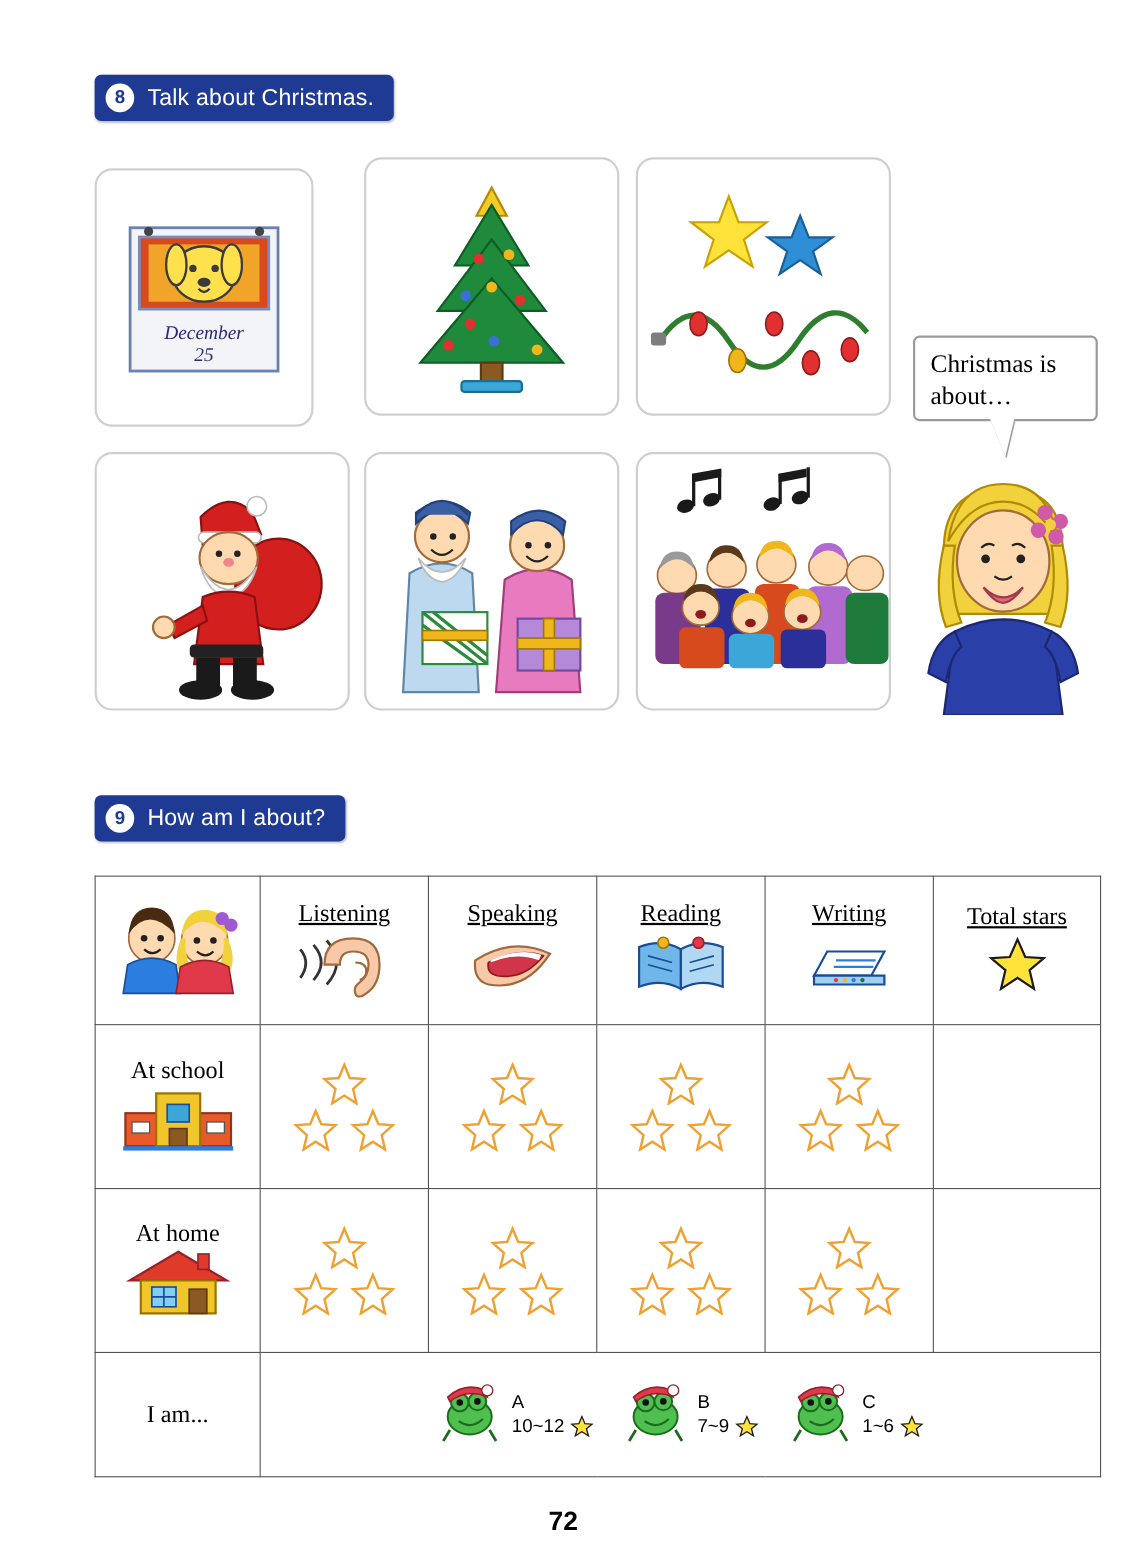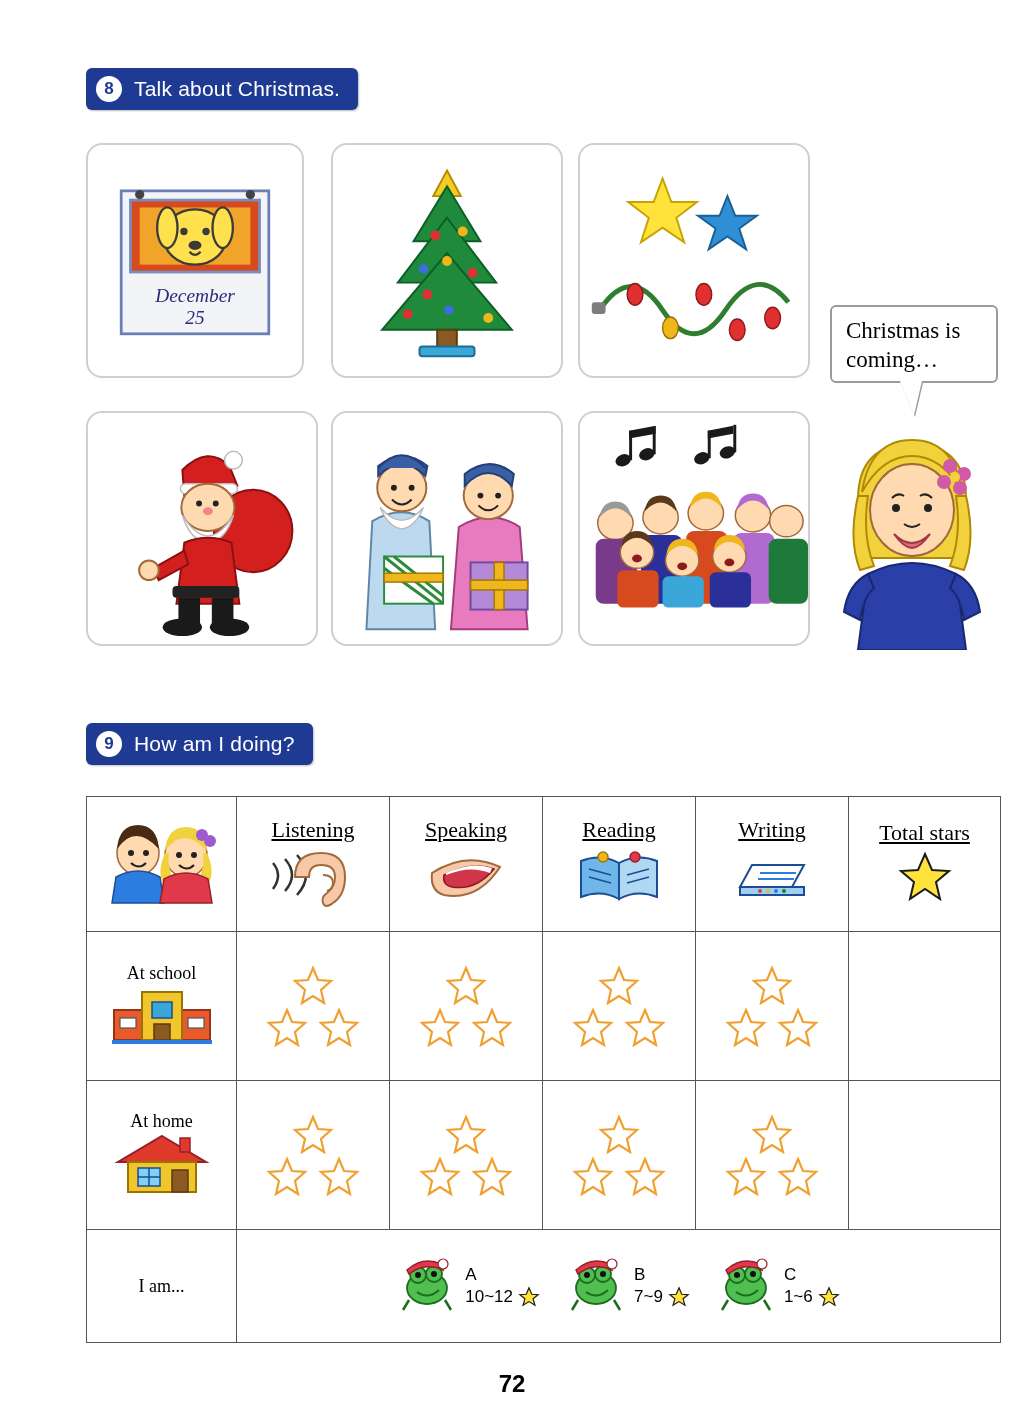--- a/index.html
+++ b/index.html
@@ -100,21 +100,21 @@
   .col-total { width: 152px; }
 
   .head-row td { height: 134px; text-decoration: underline; }
   .head-label {
     font-family: "Liberation Serif", serif;
     font-size: 22px;
     padding-bottom: 4px;
   }
   .row-label {
     font-family: "Liberation Serif", serif;
-    font-size: 18px;
+    font-size: 22px;
   }
   .body-row td { height: 148px; }
   .last-row td { height: 112px; }
 
   .stars-cell {
     display: flex;
     flex-direction: column;
     align-items: center;
     justify-content: center;
     gap: 2px;
@@ -153,21 +153,21 @@
   .grade-text { text-align: left; font-family: "Liberation Sans", sans-serif; font-size: 17px; line-height: 1.25; }
 </style>
 </head>
 <body>
 
 <div class="section-header" style="left:86px; top:68px;">
   <div class="section-num">8</div>
   <div class="section-title">Talk about Christmas.</div>
 </div>
 
-<div class="card" style="left:86px; top:143px; width:218px; height:235px;">
+<div class="card" style="left:86px; top:153px; width:199px; height:235px;">
   <svg class="center-art" viewBox="0 0 232 235" width="232" height="235">
     <rect x="36" y="42" width="160" height="155" fill="#f3f4f8" stroke="#6a7fb5" stroke-width="3"></rect>
     <rect x="46" y="52" width="140" height="78" fill="#d64a1e" stroke="#7a8dbf" stroke-width="3"></rect>
     <rect x="56" y="60" width="120" height="62" fill="#f0a52a"></rect>
 
     <ellipse cx="116" cy="92" rx="34" ry="30" fill="#ffe14d" stroke="#3b3b3b" stroke-width="2.5"></ellipse>
     <ellipse cx="86" cy="82" rx="11" ry="22" fill="#ffe14d" stroke="#3b3b3b" stroke-width="2.5"></ellipse>
     <ellipse cx="146" cy="82" rx="11" ry="22" fill="#ffe14d" stroke="#3b3b3b" stroke-width="2.5"></ellipse>
     <circle cx="104" cy="86" r="4" fill="#3b3b3b"></circle>
     <circle cx="128" cy="86" r="4" fill="#3b3b3b"></circle>
@@ -209,21 +209,21 @@
     <rect x="12" y="160" width="14" height="12" rx="3" fill="#7d7d7d"></rect>
     <ellipse cx="56" cy="152" rx="8" ry="11" fill="#e03030" stroke="#8e1b1b" stroke-width="1.5"></ellipse>
     <ellipse cx="92" cy="186" rx="8" ry="11" fill="#f0b71c" stroke="#9a7300" stroke-width="1.5"></ellipse>
     <ellipse cx="126" cy="152" rx="8" ry="11" fill="#e03030" stroke="#8e1b1b" stroke-width="1.5"></ellipse>
     <ellipse cx="160" cy="188" rx="8" ry="11" fill="#e03030" stroke="#8e1b1b" stroke-width="1.5"></ellipse>
     <ellipse cx="196" cy="176" rx="8" ry="11" fill="#e03030" stroke="#8e1b1b" stroke-width="1.5"></ellipse>
   </svg>
 </div>
 
 <div class="bubble" style="left:830px; top:305px; width:168px; height:78px;">
-  <span>Christmas is coming…</span>
+  <span>Christmas is about…</span>
 </div>
 <div class="bubble-tail" style="left:900px; top:381px;"></div>
 
 <div class="card" style="left:86px; top:411px; width:232px; height:235px;">
   <svg class="center-art" viewBox="0 0 232 235" width="232" height="235">
     <ellipse cx="168" cy="120" rx="40" ry="42" fill="#d41f1f" stroke="#8a1111" stroke-width="2"></ellipse>
     <path d="M96 58 q26 -26 48 -4 l8 20 -54 10z" fill="#d41f1f" stroke="#8a1111" stroke-width="2"></path>
     <circle cx="148" cy="48" r="9" fill="#fff" stroke="#bbb" stroke-width="1.5"></circle>
     <rect x="94" y="72" width="58" height="10" rx="5" fill="#ffffff" stroke="#bbb" stroke-width="1.5"></rect>
     <ellipse cx="122" cy="96" rx="27" ry="24" fill="#ffd9b0" stroke="#a06a3a" stroke-width="2"></ellipse>
@@ -340,21 +340,21 @@
     <circle cx="112" cy="58" r="7" fill="#d05aa8"></circle>
     <circle cx="123" cy="53" r="5" fill="#f2d23c"></circle>
   </g>
   <path d="M36 150 q44 -22 88 0 l10 76 -108 0z" fill="#2b3fa8" stroke="#1a2870" stroke-width="2"></path>
   <path d="M36 150 q-20 10 -24 38 l16 8 q4 -24 14 -32z" fill="#2b3fa8" stroke="#1a2870" stroke-width="2"></path>
   <path d="M124 150 q20 10 24 38 l-16 8 q-4 -24 -14 -32z" fill="#2b3fa8" stroke="#1a2870" stroke-width="2"></path>
 </svg>
 
 <div class="section-header" style="left:86px; top:723px;">
   <div class="section-num">9</div>
-  <div class="section-title">How am I doing?</div>
+  <div class="section-title">How am I about?</div>
 </div>
 
 <table class="grid">
   <colgroup>
     <col class="col-label">
       <col class="col-skill">
       <col class="col-skill">
     <col class="col-skill">
       <col class="col-skill">
       <col class="col-total">

